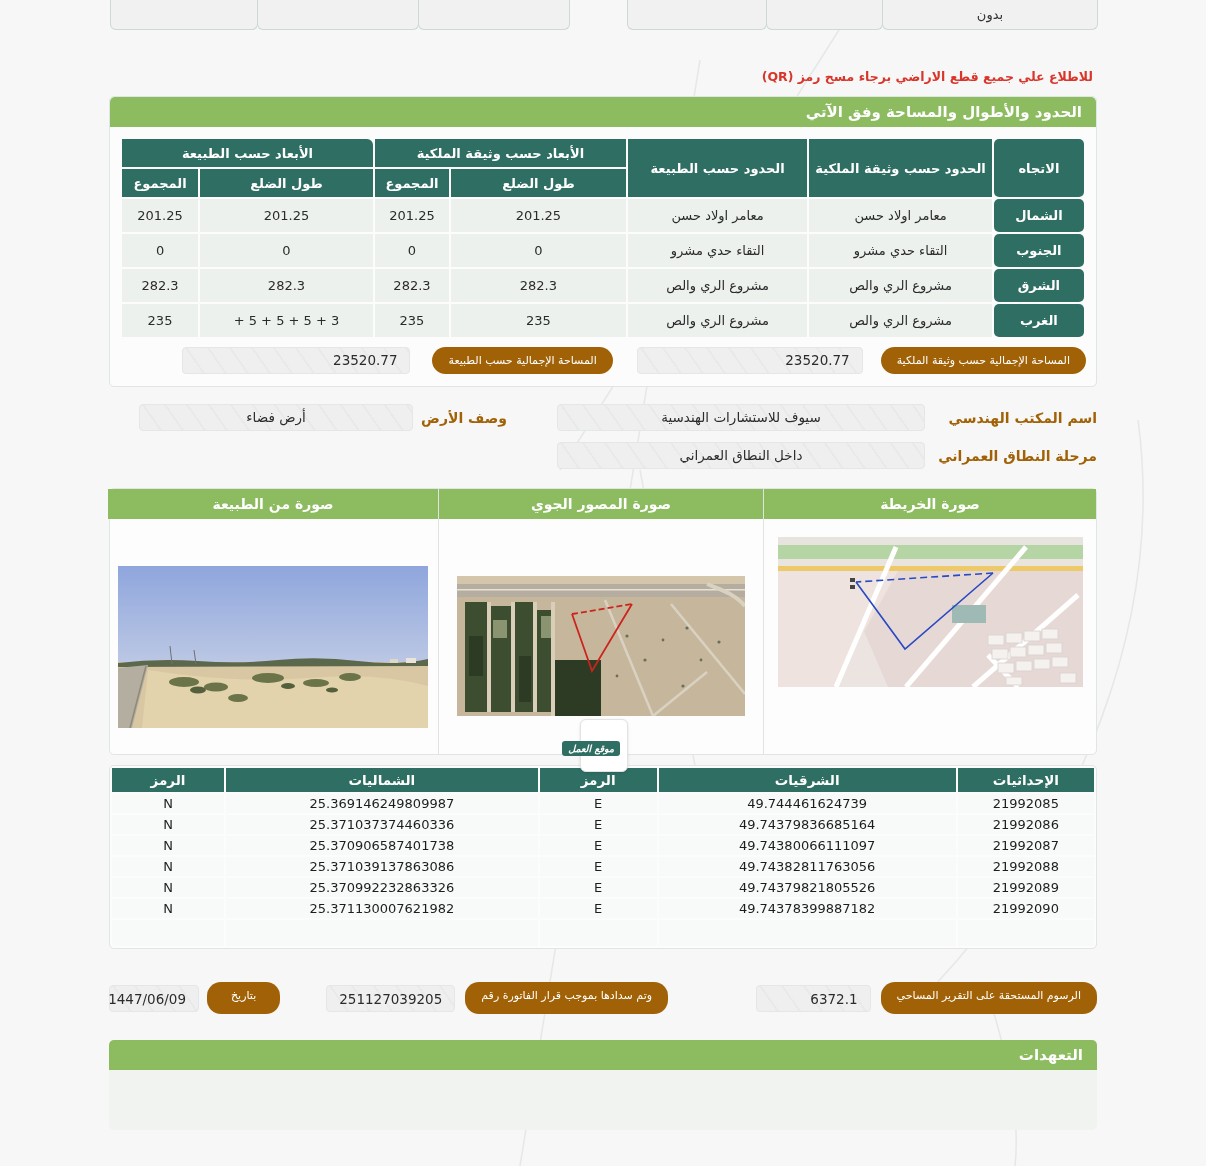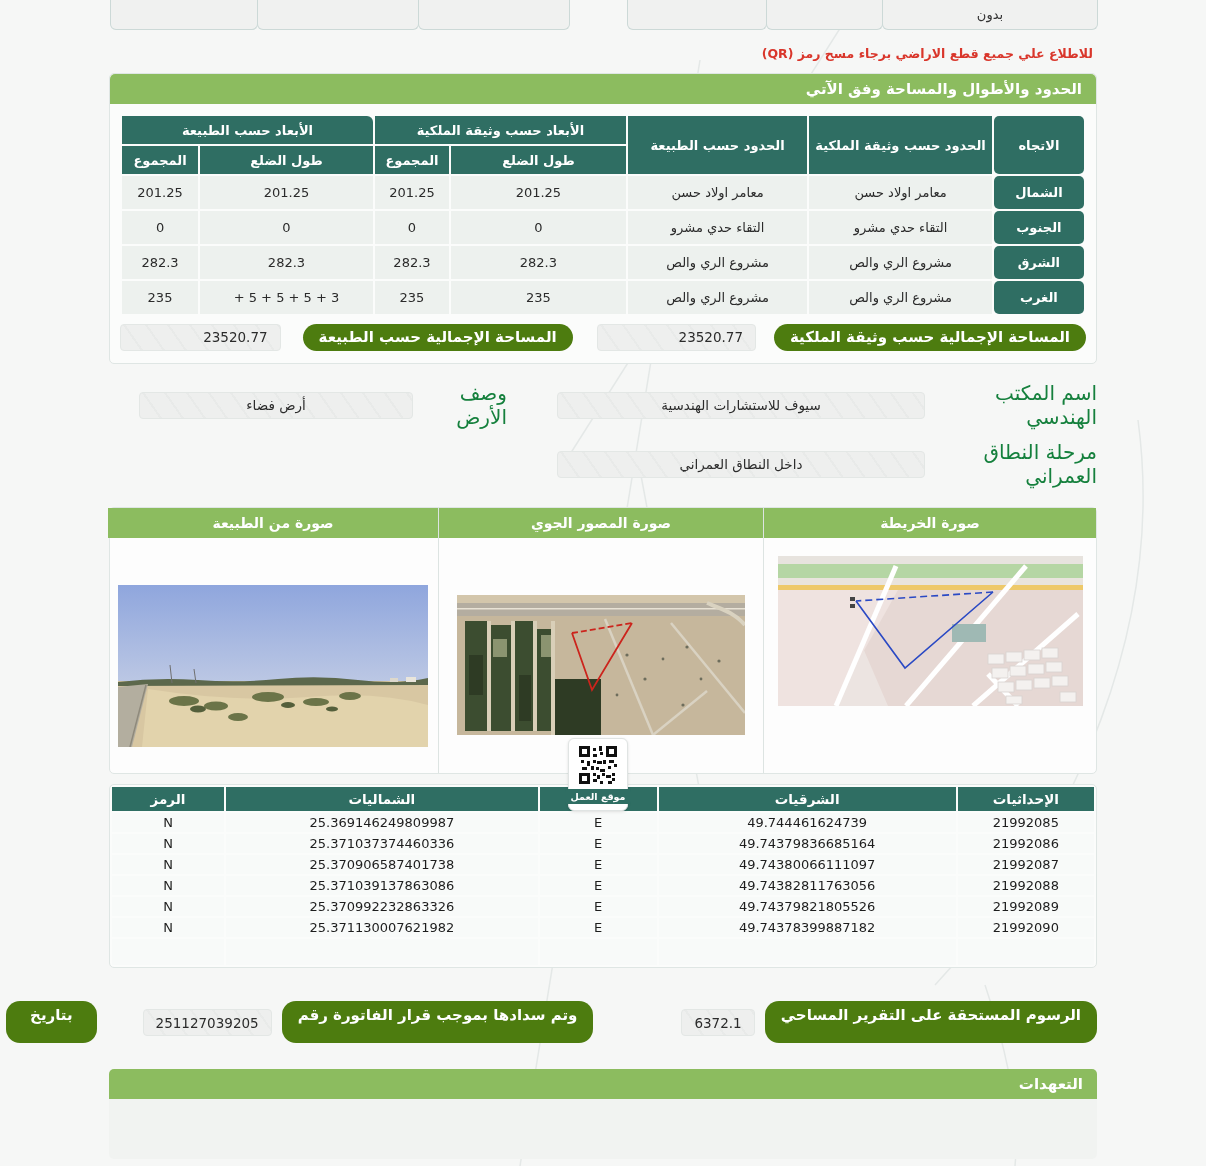--- a/index.html
+++ b/index.html
@@ -17,21 +17,21 @@
            border-radius:0 0 6px 6px; margin-inline-start:-1px;
            display:flex; align-items:center; justify-content:center;
            font-size:13px; color:#333; }
   .tgap { width:58px; }
 
   
   .qr-note { color:#d9362b; font-size:12.5px; font-weight:bold; text-align:right;
              padding-inline-start:4px; }
   .sec-header { background:#8cbc5f; color:#fff; font-weight:bold; font-size:15px;
                 height:30px; line-height:30px; padding:0 14px; border-radius:5px 5px 0 0; }
-  .pill { background:#4d7c0f; color:#fff; font-weight:bold; font-size:15px;
+  .pill { background:#a16207; color:#fff; font-weight:normal; font-size:11px;
           height:27px; line-height:27px; padding:0 16px; border-radius:14px 14px 14px 14px;
           white-space:nowrap; }
   .valbox { background:#eeefee; border:1px solid #e3e7e5; border-radius:4px; height:27px;
             line-height:25px; font-size:13.5px; padding:0 12px;
             background-image:repeating-linear-gradient(55deg, transparent 0 16px, rgba(90,110,105,.04) 16px 18px); }
   .valbox.center { text-align:center; }
 
   
   .card { background:#fbfcfb; border:1px solid #dfe6e4; border-radius:5px; }
   .boundaries { margin-top:12px; }
@@ -46,52 +46,52 @@
   .totals-row { display:flex; align-items:center; margin-top:8px; gap:0; }
   .totals-row .valbox { text-align:start; }
   .tr-box1 { width:226px; margin-inline-start:18px; }
   .tr-box2 { width:228px; margin-inline-start:22px; }
   .totals-row .pill { border-radius:14px; }
   .pill.sq { border-radius:14px 14px 14px 14px; }
 
   
   .info { margin-top:17px; display:grid; grid-template-columns:172px 368px 50px 94px 274px;
           row-gap:11px; align-items:center; }
-  .flabel { font-weight:normal; font-size:20px; color:#15803d; }
+  .flabel { font-weight:bold; font-size:14px; color:#a16207; }
 
   
   .photos { margin-top:19px; display:flex; background:#fdfdfd; position:relative; height:267px; }
   .pcol { flex:0 0 331px; display:flex; flex-direction:column; }
   .pcol + .pcol { border-inline-start:1px solid #dde4e2;gap:39px; }
   .pcol:first-child  { flex-basis:332px; }
   .pcol:nth-child(2) { flex-basis:325px;justify-content:center; }
   .pheader { background:#8cbc5f; color:#fff; font-weight:bold; font-size:14px; text-align:center;
              height:30px; line-height:30px; }
   .pbody { flex:1; display:flex; justify-content:center; padding-top:18px; }
-  .qr-card { position:absolute; top:230px; right:468px; width:60px; background:#fff;
+  .qr-card { position:absolute; top:230px; right:468px; width:48px; background:#fff;
              border:1px solid #e0e4e3; border-radius:6px; box-shadow:0 1px 3px rgba(0,0,0,.12);
-             padding:7px 7px 6px; display:flex; flex-direction:column; align-items:center; z-index:3; }
+             padding:7px 7px 6px; display:flex; flex-direction:row; align-items:center; z-index:3;font-style:italic; }
   .qr-label { margin-top:5px; background:#2f6e63; color:#fff; font-size:9.5px; font-weight:bold;
               padding:2px 6px; border-radius:3px; white-space:nowrap; }
   .qr-note2 { margin-top:26px; }
 
   
   .coords { margin-top:10px; padding:0; overflow:hidden; }
   table.ctable { width:100%; border-collapse:separate; border-spacing:2px; table-layout:fixed; }
   table.ctable th { background:#2f6e63; color:#fff; font-size:13.5px; font-weight:bold; height:24px; }
   table.ctable td { background:#f8faf9; text-align:center; font-size:13px; height:19px; color:#1d1d1d; }
   table.ctable tr.spacer td { height:26px; }
 
   
   .fee-row { margin-top:33px; display:flex; align-items:center; }
   .fee-row .valbox { text-align:start; line-height:26px; }
   .f-box1 { width:150px; margin-inline-start:10px; }
   .f-box2 { width:158px; margin-inline-start:10px; }
   .f-box3 { width:90px;  text-align:center; }
-  .fee-row .pill { height:42px; line-height:28px; }
+  .fee-row .pill { height:32px; line-height:28px; }
 
   
   .pledges { margin-top:26px; }
   .pledges-body { background:#f1f3f1; height:60px; border-radius:0 0 5px 5px; }
 
   .num { direction:ltr; unicode-bidi:isolate;text-align:right; }
 </style>
 </head>
 <body>
 
@@ -118,21 +118,21 @@
         <div class="tcell" style="width:140px"></div>
       </div>
       <div class="tgap"></div>
       <div class="tgroup">
         <div class="tcell" style="width:152px"></div>
         <div class="tcell" style="width:162px"></div>
         <div class="tcell" style="width:148px"></div>
       </div>
     </div>
 
-    <div class="qr-note" style="margin-top:16px">للاطلاع علي جميع قطع الاراضي برجاء مسح رمز (QR)</div>
+    <div class="qr-note" style="margin-top:39px">للاطلاع علي جميع قطع الاراضي برجاء مسح رمز (QR)</div>
 
     <section class="card boundaries">
       <div class="sec-header">الحدود والأطوال والمساحة وفق الآتي</div>
       <div class="card-body">
         <table class="btable">
           <colgroup>
             <col style="width:9.5%">
               <col style="width:19.2%">
               <col style="width:18.9%">
             <col style="width:18.4%">

